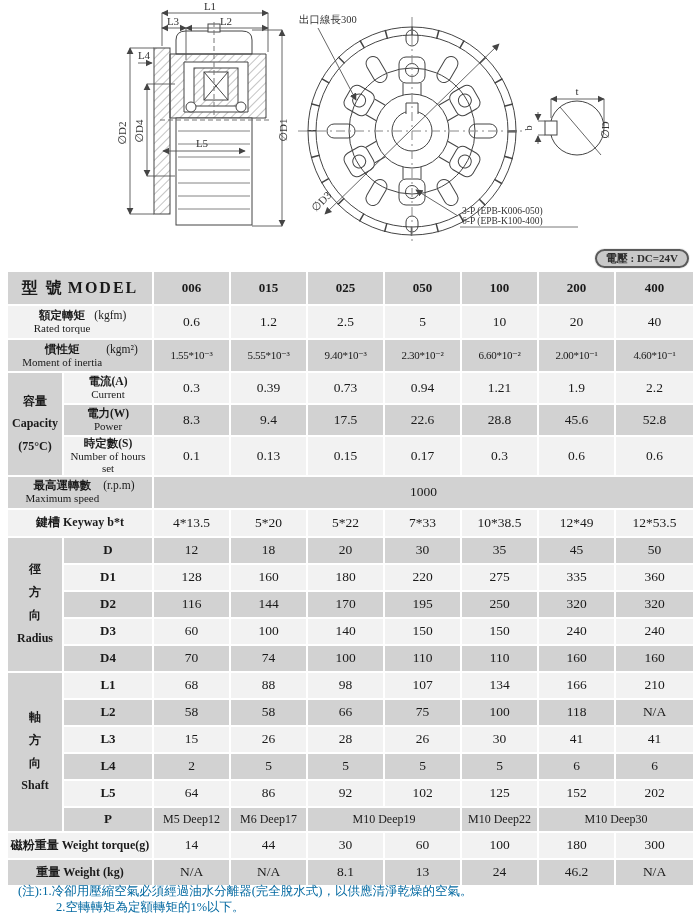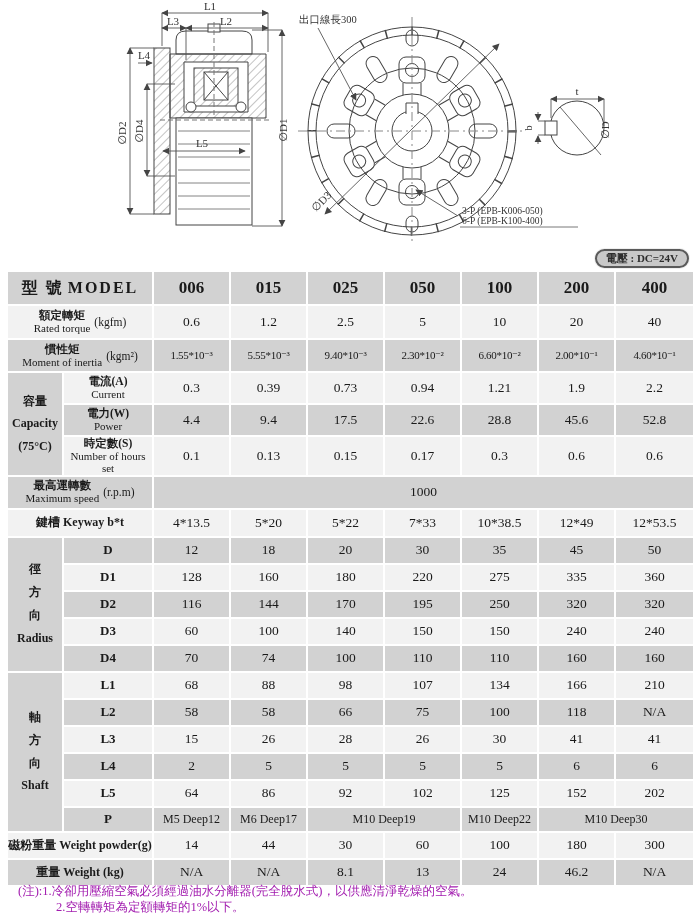--- a/index.html
+++ b/index.html
@@ -14,35 +14,35 @@
   .badge{position:absolute;top:249px;right:11px;background:#c9c9c9;border:2px solid #5a5a5a;
          border-radius:10px;padding:0 9px;font-size:11px;font-weight:bold;color:#2e2e2e;
          line-height:15px;box-shadow:0 0 0 1px #efefef;}
 
   table.spec{position:absolute;top:270px;left:6px;width:689px;border-collapse:collapse;
              table-layout:fixed;}
   table.spec td{border:2px solid #ffffff;text-align:center;vertical-align:middle;padding:0;overflow:hidden;}
   .dark{background:#d2d2d2;}
   .light{background:#f2f2f2;}
   .hz{font-size:16px;font-weight:bold;letter-spacing:2px;}
-  .model{font-size:17px;font-weight:bold;}
-  .lwrap{display:flex;align-items:center;justify-content:center;gap:2px;}
+  .model{font-size:13px;font-weight:bold;}
+  .lwrap{display:flex;justify-content:center;gap:2px;}
   .stack{line-height:1.12;}
   .zh{font-size:11.5px;font-weight:bold;}
   .en{font-size:11px;}
   .unit{font-size:11.5px;margin-left:2px;}
   .slbl{font-size:12px;font-weight:600;}
   .key{font-size:13px;font-weight:bold;}
   .val{font-size:13.5px;}
   .sm{font-size:11px;letter-spacing:-0.3px;}
   .psm{font-size:12px;}
   .grp{font-size:12px;font-weight:bold;}
   .grp div{line-height:1.9;}
 
-  .notes{position:absolute;top:884px;left:18px;font-size:12.5px;line-height:1.25;color:#a21caf;}
+  .notes{position:absolute;top:884px;left:18px;font-size:12.5px;line-height:1.25;color:#0369a1;}
   .notes .n2{margin-left:38px;}
 </style>
 </head>
 <body>
 
 <div class="page">
 
   <svg width="700" height="268" viewBox="0 0 700 268">
     <defs>
       <pattern id="h" width="6" height="6" patternUnits="userSpaceOnUse" patternTransform="rotate(45)">
@@ -289,21 +289,21 @@
           <td class="light val">1.9</td>
           <td class="light val">2.2</td>
         </tr>
         <tr style="height:32px">
           <td class="dark">
             <div class="stack">
               <div class="zh">電力(W)</div>
               <div class="en">Power</div>
             </div>
           </td>
-          <td class="dark val">4.4</td>
+          <td class="dark val">8.3</td>
           <td class="dark val">9.4</td>
           <td class="dark val">17.5</td>
           <td class="dark val">22.6</td>
           <td class="dark val">28.8</td>
           <td class="dark val">45.6</td>
           <td class="dark val">52.8</td>
         </tr>
         <tr style="height:32px">
           <td class="light">
             <div class="stack">
@@ -455,21 +455,21 @@
         </tr>
         <tr style="height:25px">
           <td class="dark key">P</td>
           <td colspan="1" class="dark val psm">M5 Deep12</td>
           <td colspan="1" class="dark val psm">M6 Deep17</td>
           <td colspan="2" class="dark val psm">M10 Deep19</td>
           <td colspan="1" class="dark val psm">M10 Deep22</td>
           <td colspan="2" class="dark val psm">M10 Deep30</td>
         </tr>
         <tr style="height:27px">
-          <td colspan="2" class="light slbl">磁粉重量 Weight powder(g)</td>
+          <td colspan="2" class="light slbl">磁粉重量 Weight torque(g)</td>
           <td class="light val">14</td>
           <td class="light val">44</td>
           <td class="light val">30</td>
           <td class="light val">60</td>
           <td class="light val">100</td>
           <td class="light val">180</td>
           <td class="light val">300</td>
         </tr>
         <tr style="height:27px">
           <td colspan="2" class="dark slbl">重量 Weight (kg)</td>

